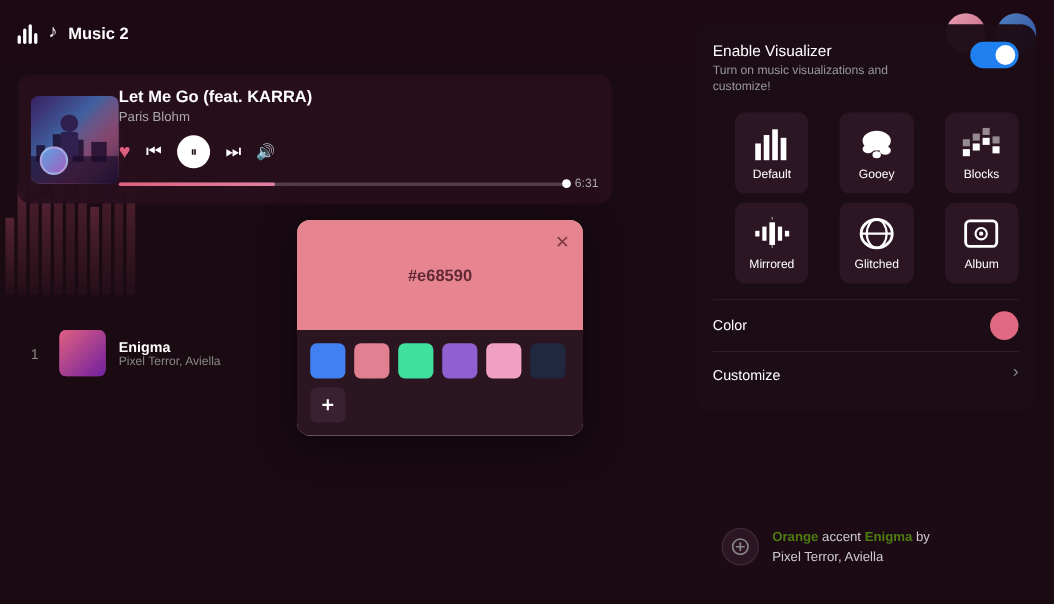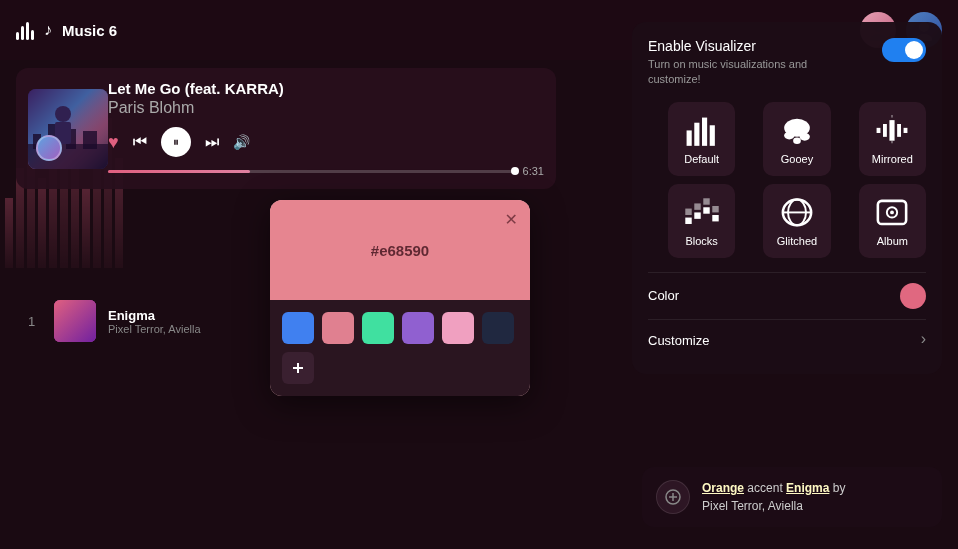--- a/index.html
+++ b/index.html
@@ -104,21 +104,21 @@
       flex: 1;
     }
     .track-title {
       color: white;
       font-size: 15px;
       font-weight: 700;
       margin-bottom: 2px;
     }
     .track-artist {
       color: #aaa;
-      font-size: 16px;
+      font-size: 12px;
       margin-bottom: 10px;
     }
     .player-controls {
       display: flex;
       align-items: center;
       gap: 14px;
       margin-bottom: 8px;
     }
     .ctrl-btn {
       background: none;
@@ -444,35 +444,35 @@
       justify-content: center;
       flex-shrink: 0;
       font-size: 14px;
       color: #aaa;
     }
     .notif-text {
       color: #ccc;
       font-size: 12px;
       line-height: 1.5;
     }
-    .notif-text strong { color: #fef9c3; text-decoration: underline; }
+    .notif-text strong { color: #4d7c0f; }
   </style>
 </head>
 <body>
 
 <div class="top-bar">
   <div class="top-bar-left">
     <div class="wave-icon">
       <div class="wave-bar" style="height:8px"></div>
       <div class="wave-bar" style="height:14px"></div>
       <div class="wave-bar" style="height:18px"></div>
       <div class="wave-bar" style="height:10px"></div>
     </div>
     <span class="music-note">♪</span>
-    <span class="app-title">Music 6</span>
+    <span class="app-title">Music 2</span>
   </div>
   <div class="top-bar-right">
     <button class="avatar-btn">
       <svg width="22" height="22" viewBox="0 0 22 22" fill="none">
         <circle cx="11" cy="8" r="5" fill="#c08090"></circle>
         <ellipse cx="11" cy="20" rx="8" ry="5" fill="#c08090"></ellipse>
       </svg>
     </button>
     <button class="avatar-btn" style="background:linear-gradient(135deg,#5080c0,#3050a0)">
       <svg width="22" height="22" viewBox="0 0 22 22" fill="none">
@@ -611,45 +611,45 @@
           <ellipse cx="20" cy="17" rx="4" ry="3" fill="white"></ellipse>
           <ellipse cx="14" cy="20" rx="3" ry="2.5" fill="white"></ellipse>
         </svg>
       </div>
       <span class="viz-label">Gooey</span>
     </div>
 
     <div class="viz-option">
       <div class="viz-icon">
         <svg viewBox="0 0 28 24" fill="none" xmlns="http://www.w3.org/2000/svg">
-          <rect x="2" y="10" width="3" height="4" fill="white"></rect>
-          <rect x="7" y="7" width="3" height="10" fill="white"></rect>
-          <rect x="12" y="4" width="4" height="16" fill="white"></rect>
-          <rect x="18" y="7" width="3" height="10" fill="white"></rect>
-          <rect x="23" y="10" width="3" height="4" fill="white"></rect>
-          <line x1="14" y1="0" x2="14" y2="24" stroke="white" stroke-width="0.5" stroke-dasharray="2,2"></line>
-        </svg>
-      </div>
-      <span class="viz-label">Mirrored</span>
-    </div>
-
-    <div class="viz-option">
-      <div class="viz-icon">
-        <svg viewBox="0 0 28 24" fill="none" xmlns="http://www.w3.org/2000/svg">
           <rect x="1" y="16" width="5" height="5" fill="white"></rect>
           <rect x="1" y="9" width="5" height="5" fill="white" opacity="0.5"></rect>
           <rect x="8" y="12" width="5" height="5" fill="white"></rect>
           <rect x="8" y="5" width="5" height="5" fill="white" opacity="0.5"></rect>
           <rect x="15" y="8" width="5" height="5" fill="white"></rect>
           <rect x="15" y="1" width="5" height="5" fill="white" opacity="0.5"></rect>
           <rect x="22" y="14" width="5" height="5" fill="white"></rect>
           <rect x="22" y="7" width="5" height="5" fill="white" opacity="0.5"></rect>
         </svg>
       </div>
       <span class="viz-label">Blocks</span>
+    </div>
+
+    <div class="viz-option">
+      <div class="viz-icon">
+        <svg viewBox="0 0 28 24" fill="none" xmlns="http://www.w3.org/2000/svg">
+          <rect x="2" y="10" width="3" height="4" fill="white"></rect>
+          <rect x="7" y="7" width="3" height="10" fill="white"></rect>
+          <rect x="12" y="4" width="4" height="16" fill="white"></rect>
+          <rect x="18" y="7" width="3" height="10" fill="white"></rect>
+          <rect x="23" y="10" width="3" height="4" fill="white"></rect>
+          <line x1="14" y1="0" x2="14" y2="24" stroke="white" stroke-width="0.5" stroke-dasharray="2,2"></line>
+        </svg>
+      </div>
+      <span class="viz-label">Mirrored</span>
     </div>
 
     <div class="viz-option">
       <div class="viz-icon">
         <svg viewBox="0 0 28 24" fill="none" xmlns="http://www.w3.org/2000/svg">
           <ellipse cx="14" cy="12" rx="11" ry="10" fill="none" stroke="white" stroke-width="2"></ellipse>
           <ellipse cx="14" cy="12" rx="7" ry="10" fill="none" stroke="white" stroke-width="1.5"></ellipse>
           <line x1="3" y1="12" x2="25" y2="12" stroke="white" stroke-width="1.5"></line>
         </svg>
       </div>

